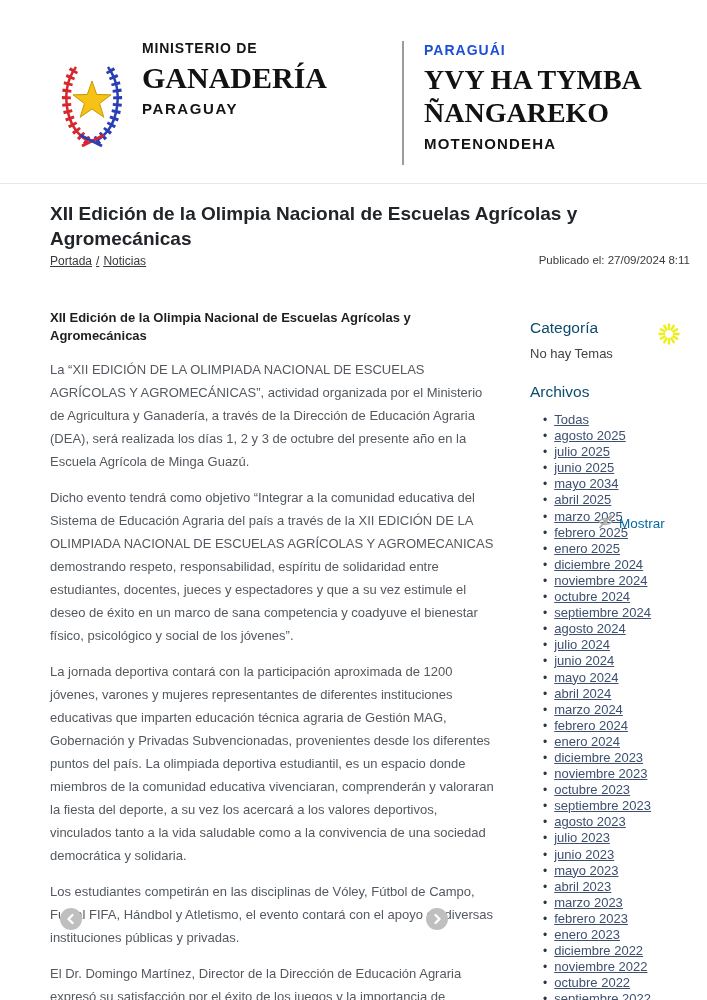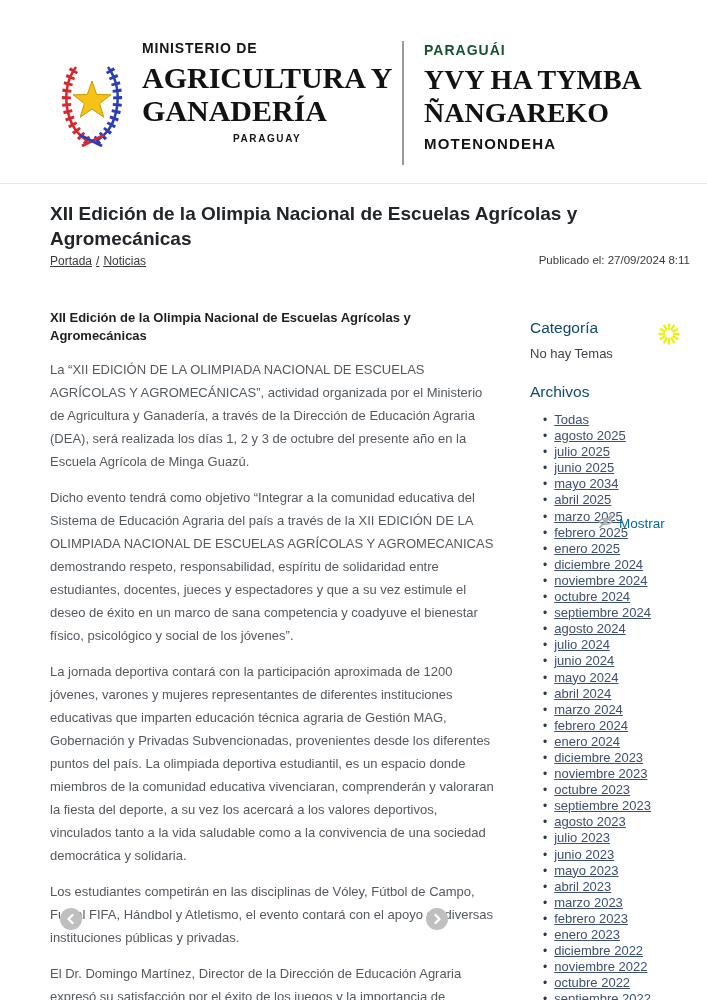--- a/index.html
+++ b/index.html
@@ -8,24 +8,24 @@
     position:relative; width:707px; height:1000px; margin:13px auto;
     background:#fff; overflow:hidden;
     font-family:"Liberation Sans", sans-serif; color:#212529;
   }
 
   
   .emblem { position:absolute; left:52px; top:40px; width:80px; height:96px; }
   .mag-text { position:absolute; left:142px; top:28px; line-height:1; }
   .mag-line1 { font-size:14px; font-weight:700; letter-spacing:0.8px; color:#141414; margin-bottom:6px; }
   .mag-line2, .mag-line3 { font-family:"Liberation Serif", serif; font-weight:700; font-size:30px; line-height:33px; color:#121212; }
-  .mag-line4 { font-size:10px; font-weight:700; letter-spacing:1.6px; color:#141414; margin-top:7px;text-align:center; }
+  .mag-line4 { font-size:15px; font-weight:700; letter-spacing:1.6px; color:#141414; margin-top:7px; }
   .header-divider { position:absolute; left:402px; top:28px; width:2px; height:124px; background:#9b9b9b; }
   .gua-text { position:absolute; left:424px; top:30px; line-height:1; }
-  .gua-line1 { font-size:14px; font-weight:700; letter-spacing:1px; color:#14532d; margin-bottom:6px; }
+  .gua-line1 { font-size:14px; font-weight:700; letter-spacing:1px; color:#1d4ed8; margin-bottom:6px; }
   .gua-line2, .gua-line3 { font-family:"Liberation Serif", serif; font-weight:700; font-size:28px; line-height:33px; color:#121212; }
   .gua-line4 { font-size:15px; font-weight:700; letter-spacing:1.2px; color:#141414; margin-top:7px; }
   .header-rule { position:absolute; left:0; top:170px; width:707px; height:1px; background:#e8e8e8; }
 
   
   .page-title { position:absolute; left:50px; top:188px; width:600px;
     font-size:19px; font-weight:700; line-height:25px; color:#212529; }
   .breadcrumb { position:absolute; left:50px; top:240px; width:450px; font-size:12px; line-height:17px; color:#3a3a3a;text-decoration:underline; }
   .breadcrumb a { color:#3a3a3a; text-decoration:underline; cursor:pointer; }
   .crumb-sep { margin:0 4px; color:#3a3a3a; }
@@ -73,21 +73,20 @@
         <path d="M44,88 C68,74 72,36 56,14" fill="none" stroke="#2b3fb5" stroke-width="9" stroke-dasharray="3 4"></path>
         <path d="M44,88 C68,74 72,36 56,14" fill="none" stroke="#2b3fb5" stroke-width="2.5"></path>
         <path d="M30,93 L52,82" stroke="#d6272e" stroke-width="3"></path>
         <path d="M50,93 L28,82" stroke="#2b3fb5" stroke-width="3"></path>
         <polygon points="40,28 44.7,41.5 59,41.8 47.6,50.5 51.8,64.2 40,56 28.2,64.2 32.4,50.5 21,41.8 35.3,41.5" fill="#f6c216" stroke="#c79a00" stroke-width="1"></polygon>
       </svg>
     </div>
 
     <div class="mag-text">
       <div class="mag-line1">MINISTERIO DE</div>
-      <div class="mag-line2">AGRICULTURA Y</div>
       <div class="mag-line3">GANADERÍA</div>
       <div class="mag-line4">PARAGUAY</div>
     </div>
 
     <div class="header-divider"></div>
 
     <div class="gua-text">
       <div class="gua-line1">PARAGUÁI</div>
       <div class="gua-line2">YVY HA TYMBA</div>
       <div class="gua-line3">ÑANGAREKO</div>

